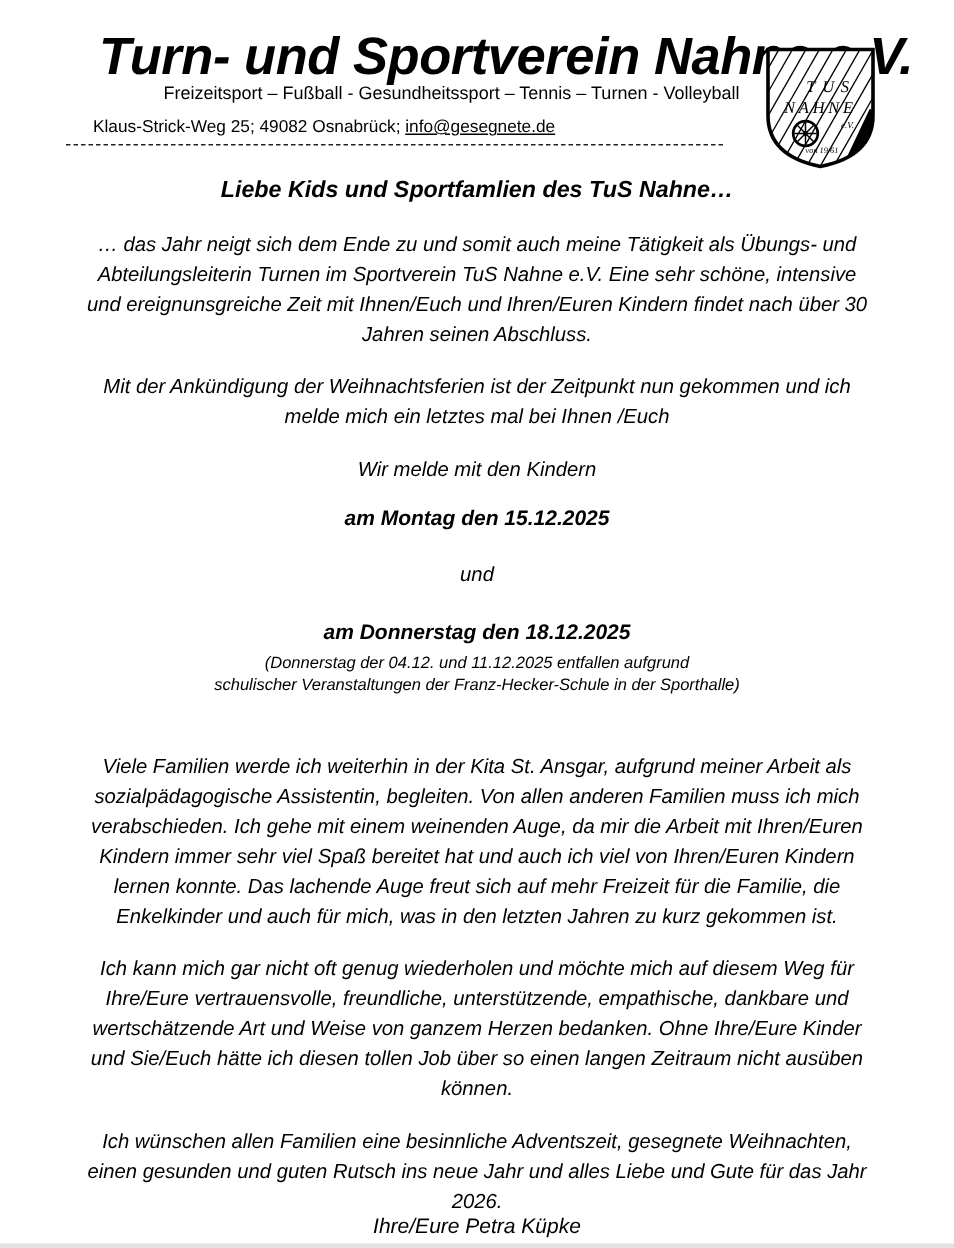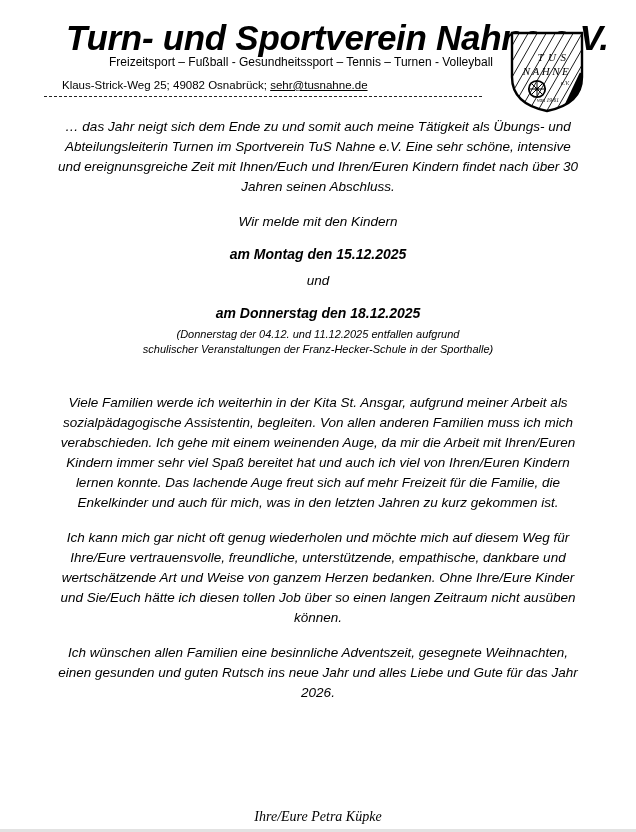--- a/index.html
+++ b/index.html
@@ -52,45 +52,45 @@
     text-align: center;
     font-family: "Liberation Sans", sans-serif;
     font-style: italic;
     font-size: 13.5px;
     line-height: 20px;
     color: #000;
   }
   .greeting { font-weight: bold; font-size: 15.5px; margin-bottom: 16px; }
   .para { margin: 0 auto 15px auto; max-width: 524px; }
   .date-line { font-weight: bold; font-size: 14px; line-height: 24px; margin: 10px 0 2px 0; }
-  .conj { margin: 5px 0; }
+  .conj { margin: 16px 0; }
   .note { font-size: 11px; line-height: 15px; margin-bottom: 36px; }
   .lead-in { margin: 14px 0 6px 0; }
   .last-time { margin: 24px 0 20px 0; }
   .signature {
     position: absolute; bottom: 7px; left: 0; right: 0;
     text-align: center;
-    font-family: Liberation Serif, serif;
+    font-family: Liberation Sans, sans-serif;
     font-style: italic; font-size: 14px;
   }
   .bottom-edge {
     position: absolute; bottom: 0; left: 0; right: 0; height: 3px;
     background: #e2e2e2;
   }
 </style>
 </head>
 <body>
 
 <div class="page">
 
   <div class="header">
     <div class="org-title">Turn- und Sportverein Nahne e.V.</div>
     <div class="org-subtitle">Freizeitsport –  Fußball - Gesundheitssport – Tennis – Turnen -  Volleyball</div>
     <div class="org-address">
-      <span>Klaus-Strick-Weg 25; 49082 Osnabrück; </span><a href="#">sehr@tusnahne.de</a>
+      <span>Klaus-Strick-Weg 25; 49082 Osnabrück; </span><a href="#">info@gesegnete.de</a>
     </div>
     <div class="header-rule"></div>
   </div>
 
   <div class="logo">
     <svg viewBox="0 0 78 84">
       <defs>
         <clipPath id="shieldClip">
           <path d="M4 3 H74 V47 C74 67 59 77 39 81 C19 77 4 67 4 47 Z"></path>
         </clipPath>
@@ -124,23 +124,25 @@
         <line x1="29" y1="51.5" x2="29" y2="66.5" stroke-width="1"></line>
         <line x1="21.5" y1="59" x2="36.5" y2="59" stroke-width="1"></line>
         <line x1="23.7" y1="53.7" x2="34.3" y2="64.3" stroke-width="1"></line>
         <line x1="34.3" y1="53.7" x2="23.7" y2="64.3" stroke-width="1"></line>
       </g>
       <text x="40" y="72" font-size="5.5" text-anchor="middle">von 19/61</text>
     </svg>
   </div>
 
   <div class="letter">
+    <div class="greeting">Liebe Kids und Sportfamlien des TuS Nahne…</div>
 
     <p class="para">… das Jahr neigt sich dem Ende zu und somit auch meine Tätigkeit als Übungs- und Abteilungsleiterin Turnen im Sportverein TuS Nahne e.V. Eine sehr schöne, intensive und ereignunsgreiche Zeit mit Ihnen/Euch und Ihren/Euren Kindern findet nach über 30 Jahren seinen Abschluss.</p>
 
+    <p class="para">Mit der Ankündigung der Weihnachtsferien ist der Zeitpunkt nun gekommen und ich melde mich ein letztes mal bei Ihnen /Euch</p>
 
     <div class="lead-in">Wir melde mit den Kindern</div>
 
     <div class="date-line">am Montag den 15.12.2025</div>
     <div class="conj">und</div>
     <div class="date-line">am Donnerstag den 18.12.2025</div>
 
     <div class="note">
       <div>(Donnerstag der 04.12. und 11.12.2025 entfallen aufgrund</div>
       <div>schulischer Veranstaltungen der Franz-Hecker-Schule in der Sporthalle)</div>

